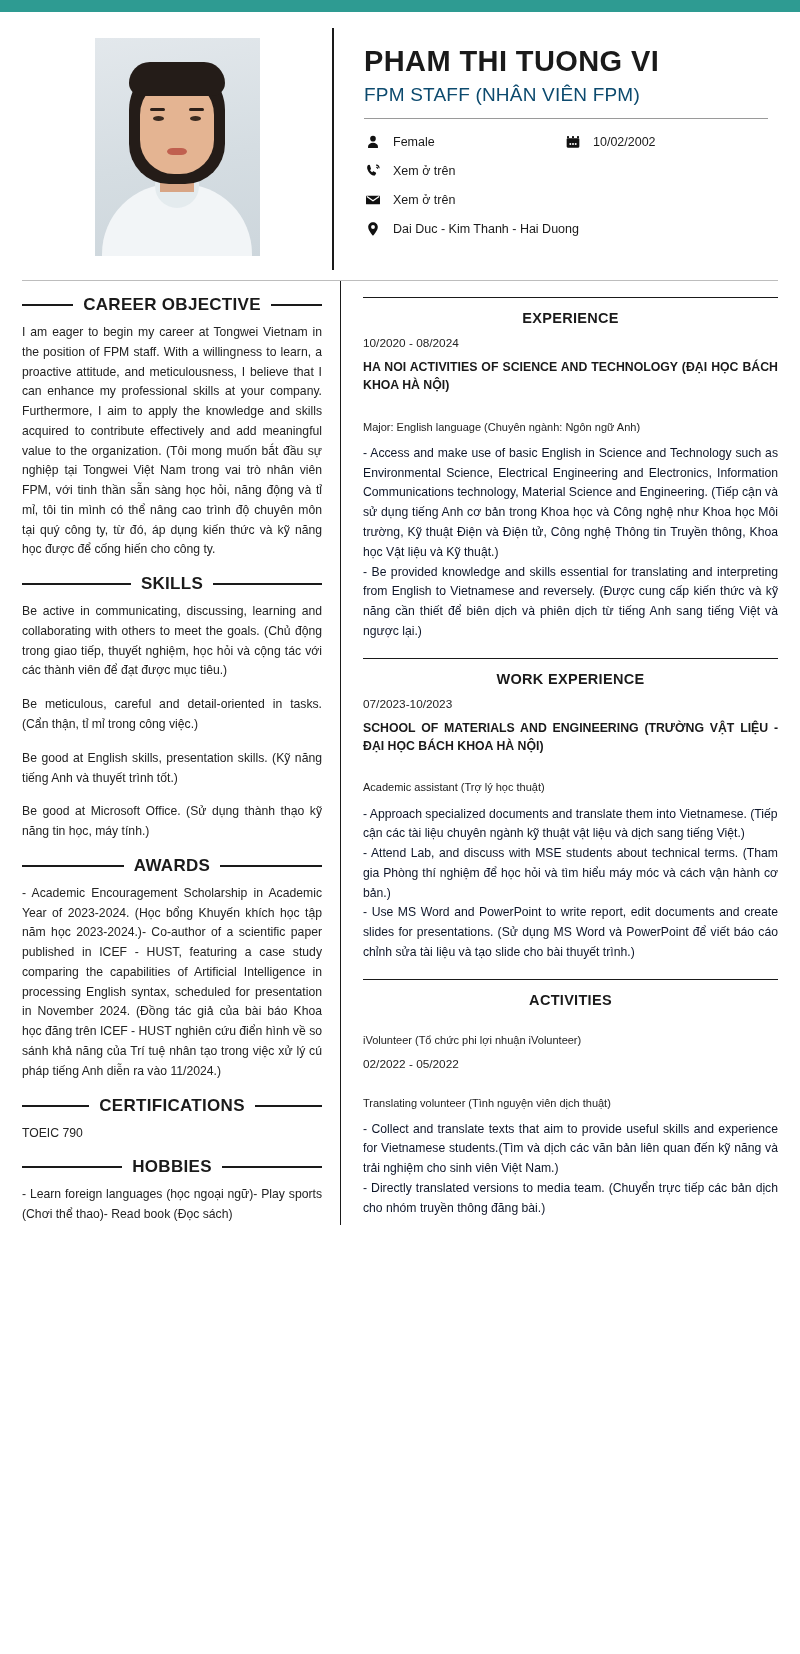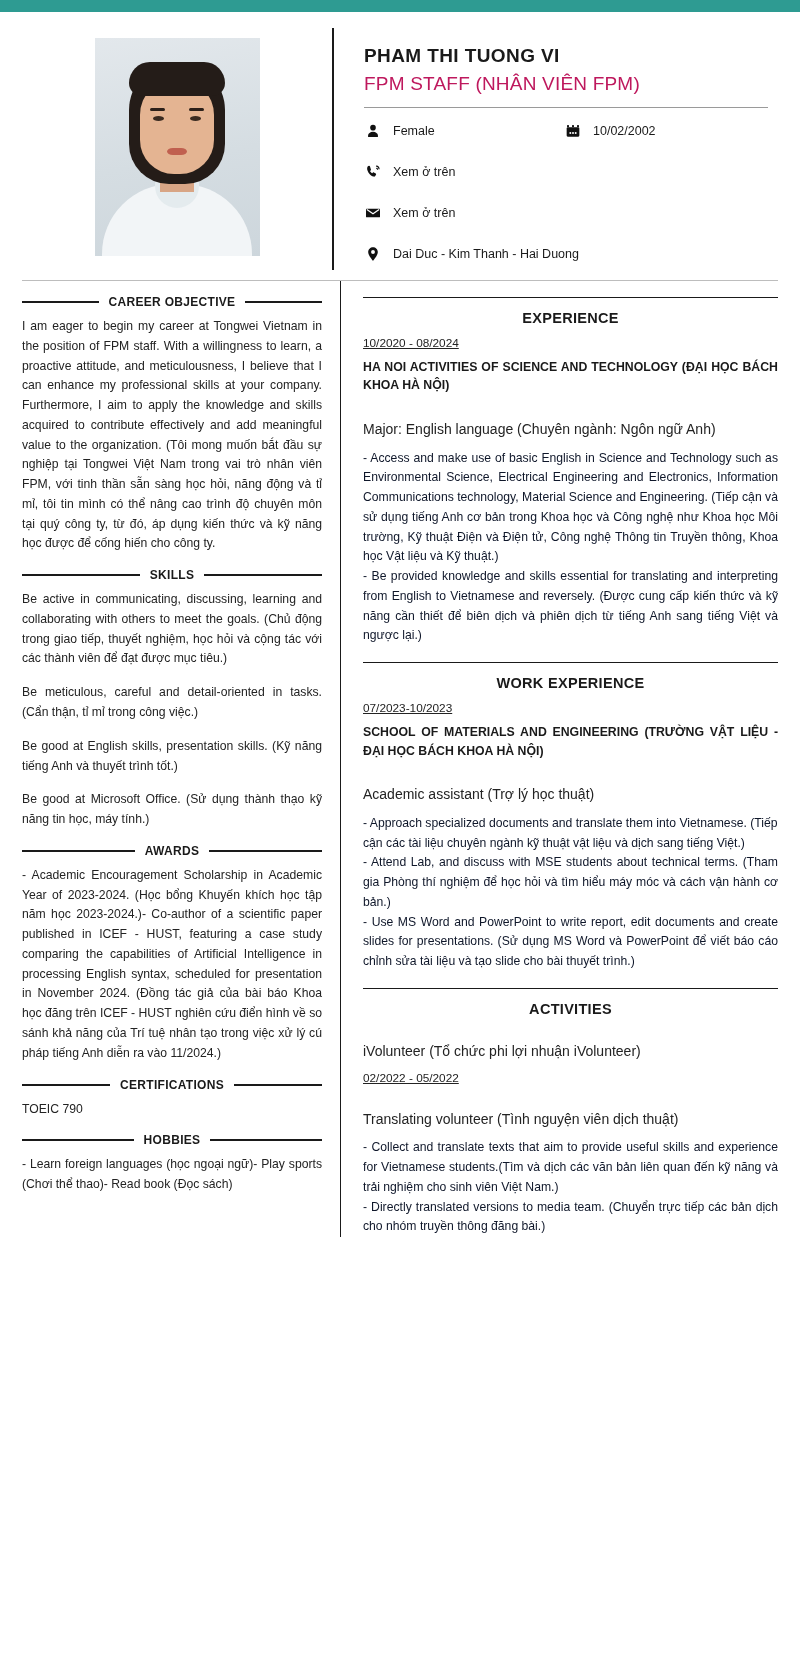--- a/index.html
+++ b/index.html
@@ -108,42 +108,42 @@
     border-radius: 0 0 22px 22px;
   }
 
   .header-right {
     flex: 1;
     border-left: 2px solid #1a1a1a;
     padding-left: 30px;
     padding-top: 18px;
   }
   .full-name {
-    font-size: 19px;
+    font-size: 29px;
     font-weight: bold;
     letter-spacing: .4px;
     line-height: 1.1;
     margin-bottom: 6px;
   }
   .job-title {
     font-size: 19px;
     font-weight: normal;
     letter-spacing: .2px;
-    color: #be185d;
+    color: #0c4a6e;
     margin-bottom: 12px;
   }
   .hr-thin {
     border: 0;
     border-top: 1px solid #9a9a9a;
     margin: 0 10px 14px 0;
   }
   .contact-grid {
     display: grid;
     grid-template-columns: 200px 1fr;
-    row-gap: 23px;
+    row-gap: 11px;
   }
   .contact-item {
     display: flex;
     align-items: center;
     gap: 11px;
     font-size: 12.5px;
     color: #1a1a1a;
   }
   .contact-item.full { grid-column: 1 / span 2; }
   .cicon {
@@ -182,21 +182,21 @@
     align-items: center;
     gap: 10px;
     margin: 14px 0 8px 0;
   }
   .sec-head-left .line {
     flex: 1;
     height: 2px;
     background: #1a1a1a;
   }
   .sec-head-left .txt {
-    font-size: 12px;
+    font-size: 17px;
     font-weight: bold;
     letter-spacing: .3px;
     white-space: nowrap;
   }
 
   .body-text {
     font-size: 12.2px;
     line-height: 1.62;
     text-align: justify;
     color: #232323;
@@ -216,31 +216,30 @@
     font-size: 14.5px;
     font-weight: bold;
     text-align: center;
     letter-spacing: .3px;
   }
 
   .r-date {
     font-size: 11.8px;
     color: #232323;
     margin-bottom: 8px;
-    text-decoration: underline;
   }
   .r-org {
     font-size: 12.3px;
     font-weight: bold;
     line-height: 1.5;
     text-align: justify;
     margin-bottom: 8px;
   }
   .r-role {
-    font-size: 14px;
+    font-size: 11px;
     line-height: 1.55;
     margin-bottom: 8px;
     color: #232323;
     margin-top: 24px;
   }
   .r-body {
     font-size: 12.2px;
     line-height: 1.62;
     text-align: justify;
     color: #0f172a;

